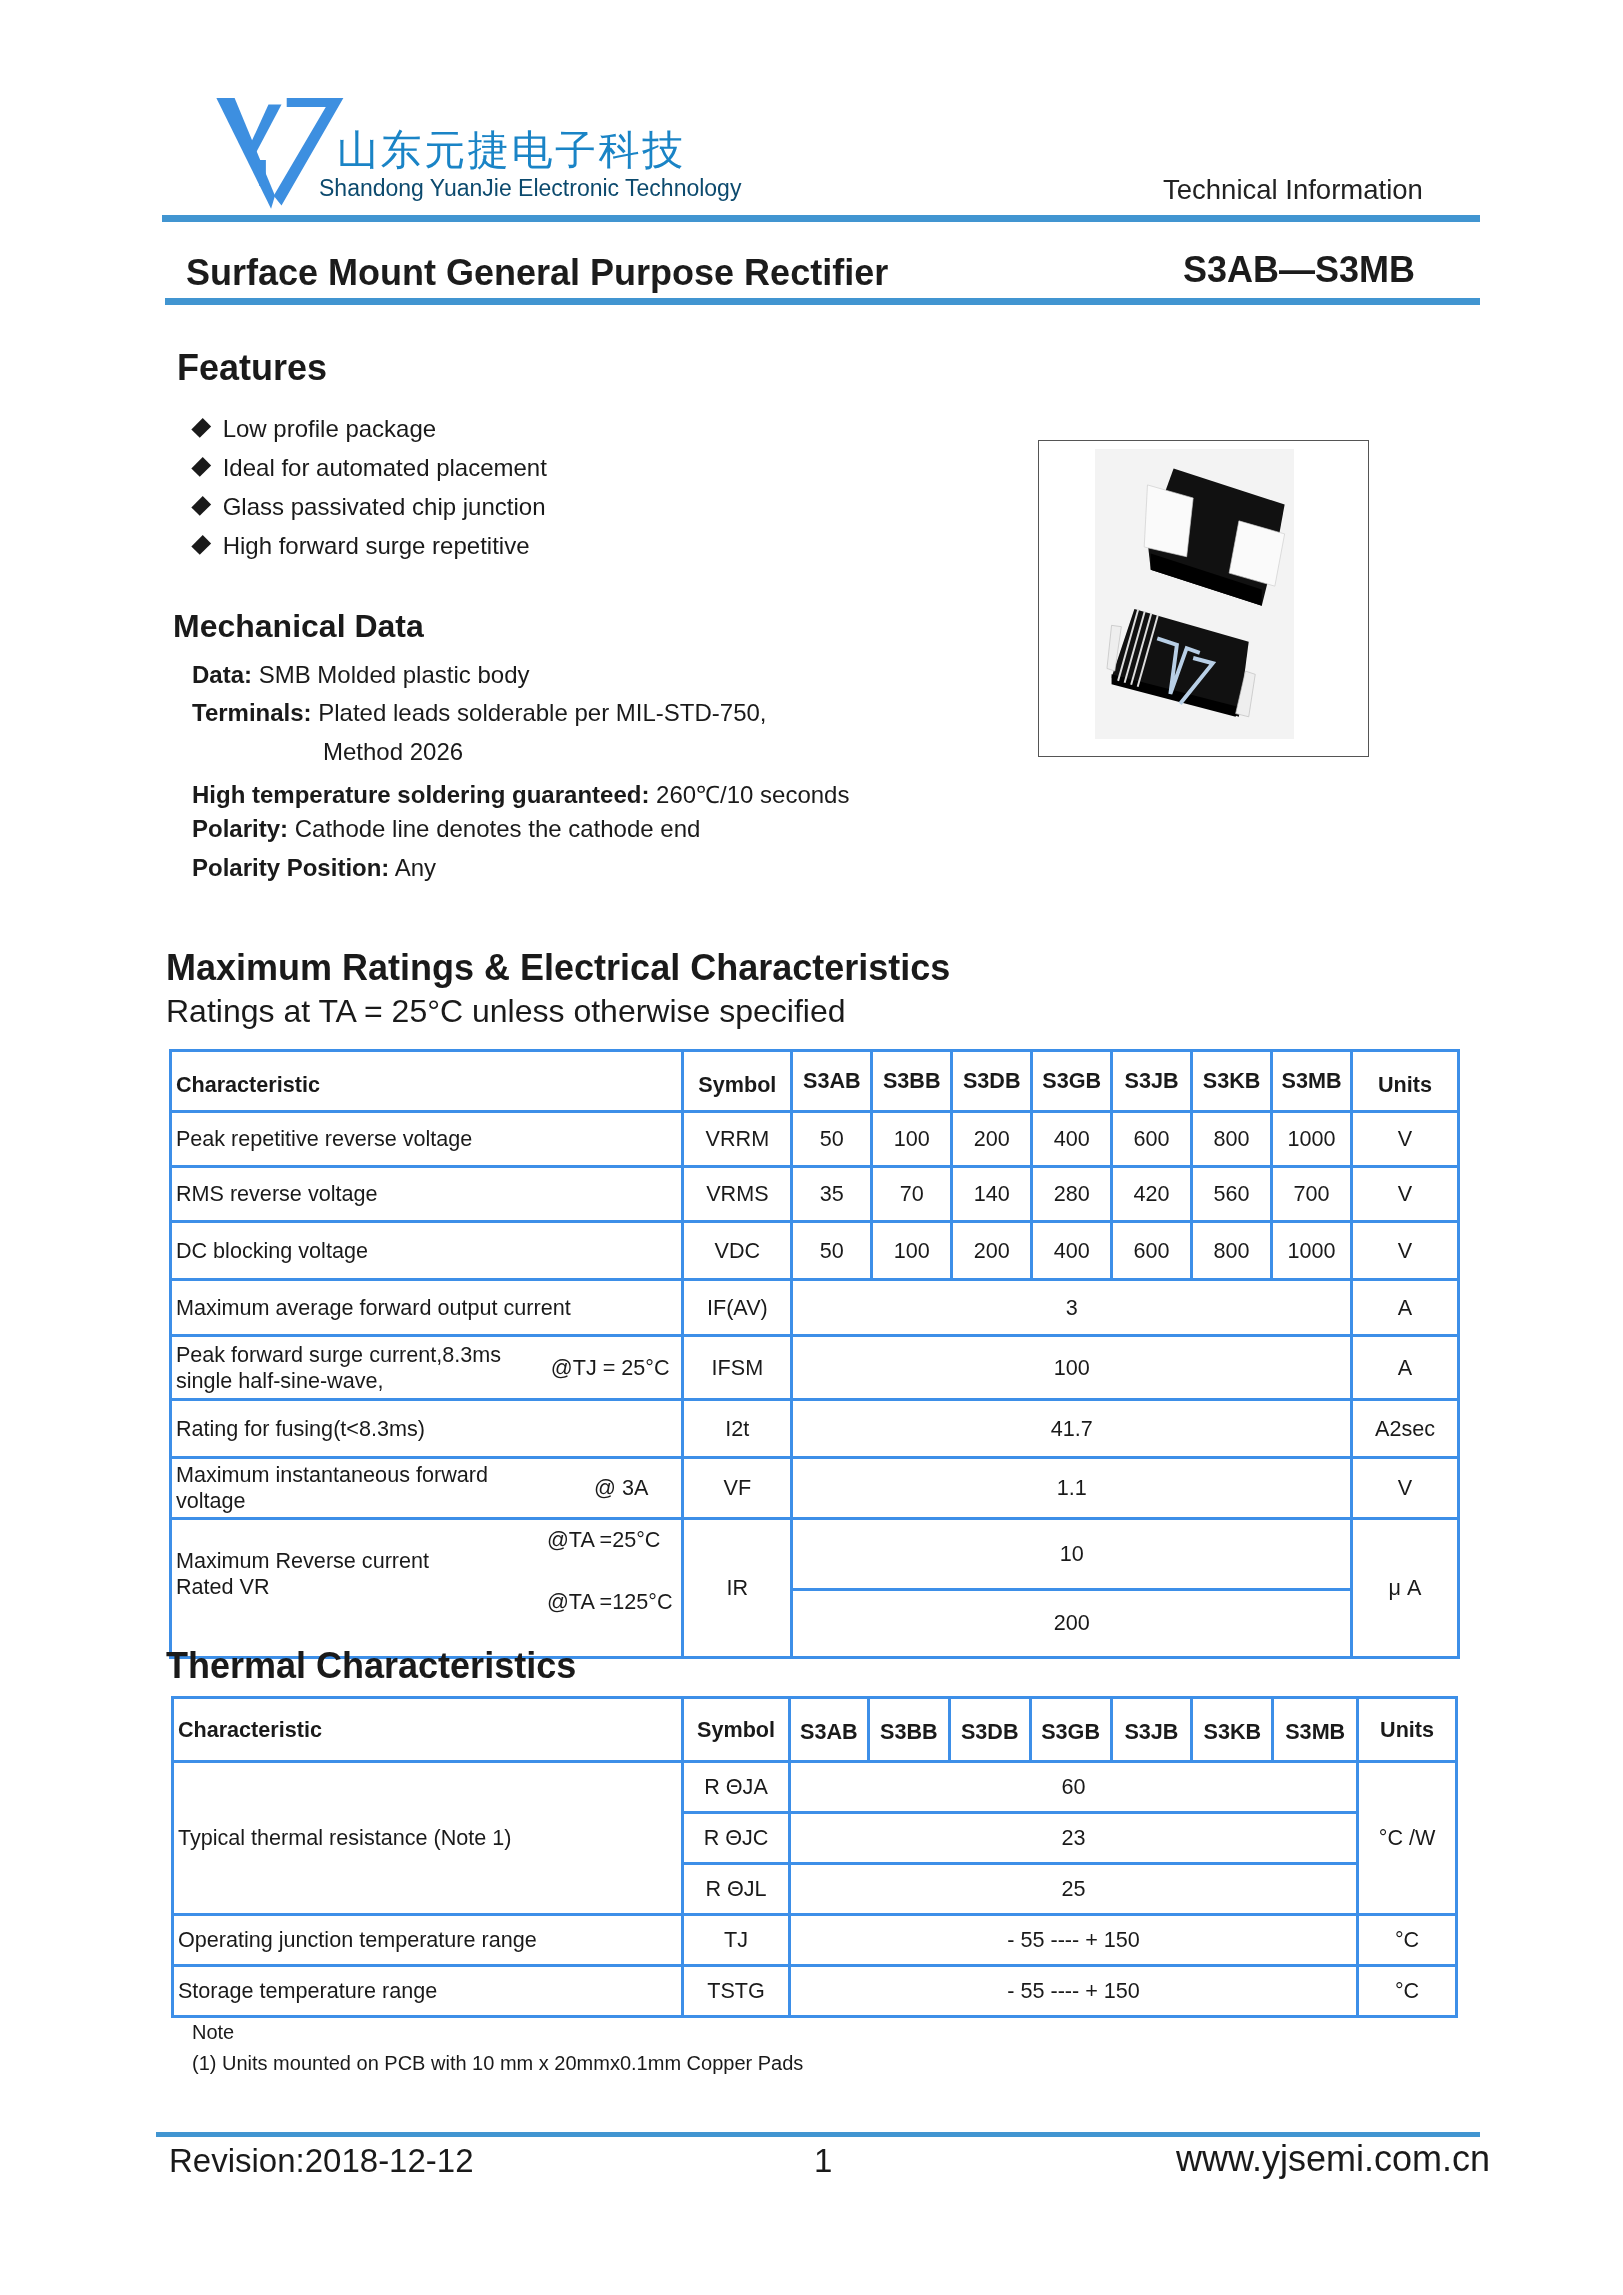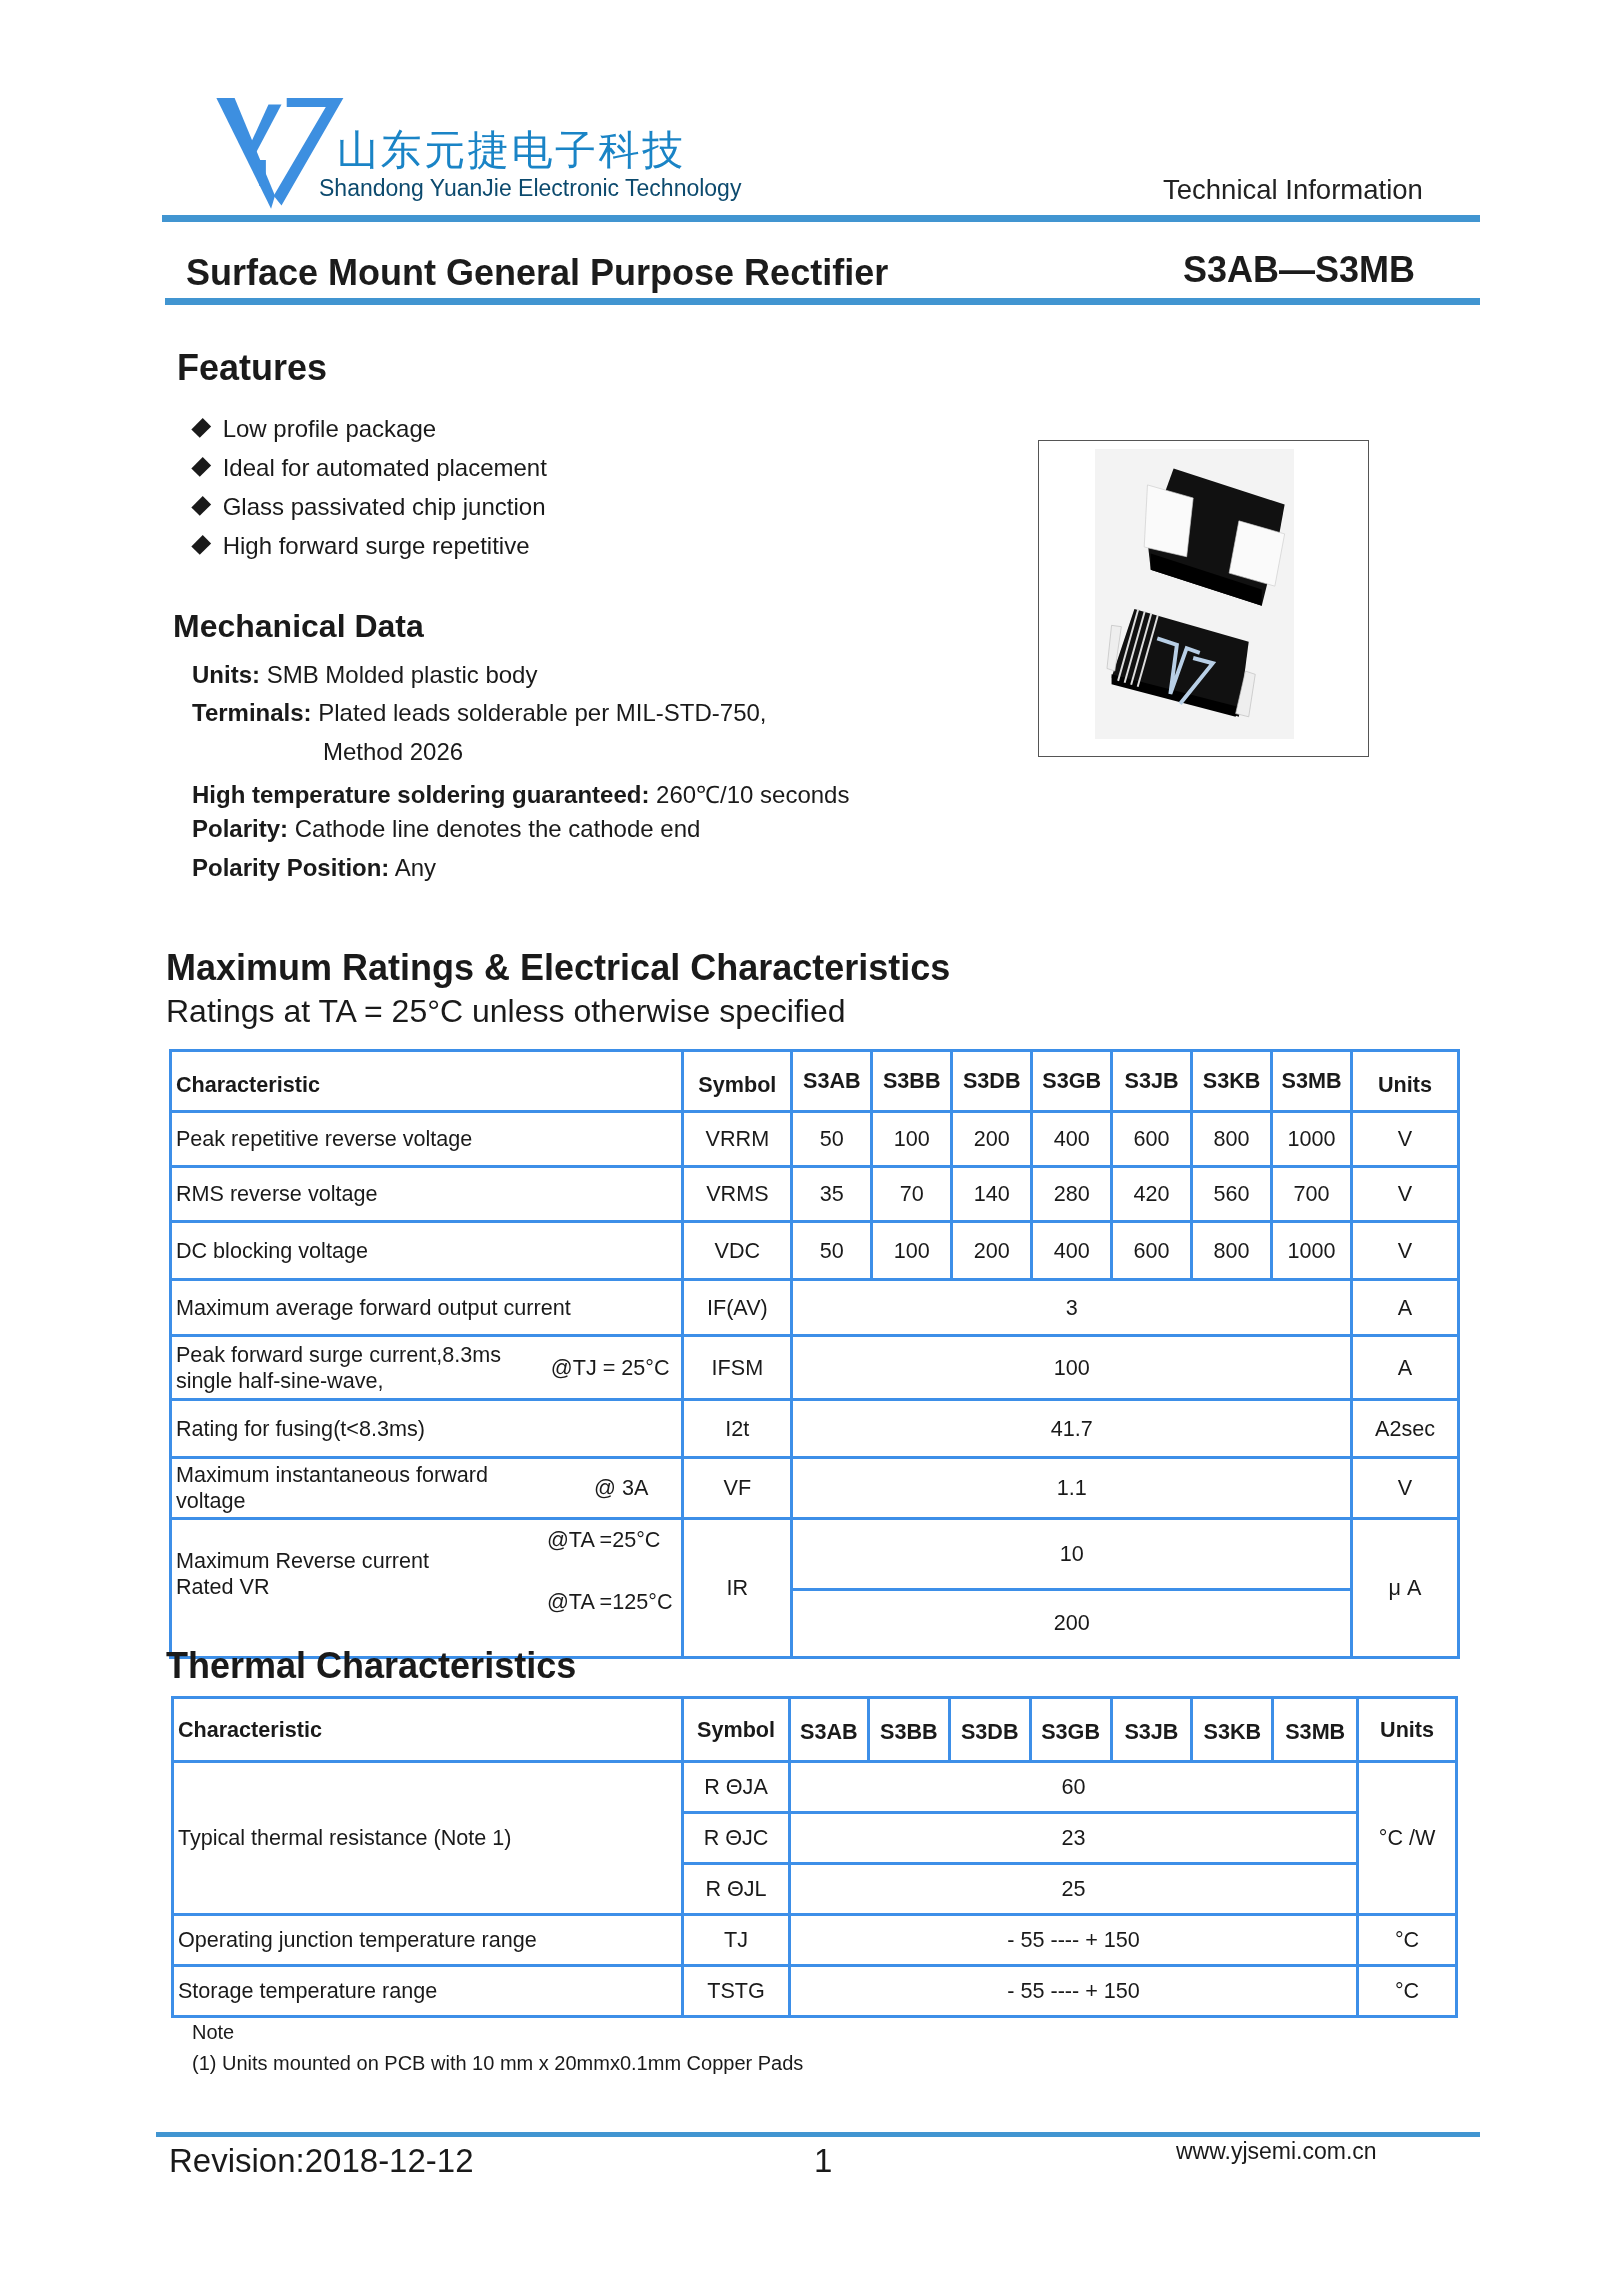--- a/index.html
+++ b/index.html
@@ -49,21 +49,21 @@
   .t2 { left: 171px; top: 1696px; width: 1287px; font-size: 21px; }
 
   .h-thermal { left: 166px; top: 1645px; font-size: 36px; font-weight: bold; }
   .note-h { left: 192px; top: 2021px; font-size: 20px; font-weight: normal; }
   .note-t { left: 192px; top: 2052px; font-size: 20px; }
 
   
   .bar3 { left: 156px; top: 2132px; width: 1324px; height: 4.6px; }
   .foot-rev { left: 169px; top: 2142px; font-size: 33px; }
   .foot-page { left: 814px; top: 2142px; font-size: 33px; }
-  .foot-url { left: 1176px; top: 2138px; font-size: 23px; text-align: center; }
+  .foot-url { left: 1176px; top: 2138px; font-size: 36px; text-align: center; }
 </style>
 </head>
 <body>
 
 <div class="abs logo">
   <svg width="131" height="114" viewBox="0 0 200 175">
     <polygon points="0,0 28,0 90,150 84,170" fill="#3d8fe0"></polygon>
     <polygon points="80,10 100,10 55,95 48,80" fill="#3d8fe0"></polygon>
     <polygon points="60,95 76,95 76,135 66,135" fill="#3d8fe0"></polygon>
     <polygon points="108,0 195,0 100,165 88,150 168,14 108,14" fill="#3d8fe0"></polygon>
@@ -114,21 +114,21 @@
       <line x1="96" y1="254" x2="65" y2="364" stroke="#ddd" stroke-width="3"></line>
       <polyline points="95,290 125,300 115,375 140,305 160,312" fill="none" stroke="#b8cfe6" stroke-width="6"></polyline>
       <polyline points="150,320 180,328 130,390" fill="none" stroke="#b8cfe6" stroke-width="6"></polyline>
       <polygon points="230,340 245,345 235,410 215,405" fill="#eee" stroke="#bbb"></polygon>
       <polygon points="25,270 40,272 30,340 18,336" fill="#eee" stroke="#bbb"></polygon>
     </svg>
   </div>
 </div>
 
 <div class="abs h-mech">Mechanical Data</div>
-<div class="abs mech" style="top:661px"><b>Units:</b> <span>SMB Molded plastic body</span></div>
+<div class="abs mech" style="top:661px"><b>Data:</b> <span>SMB Molded plastic body</span></div>
 <div class="abs mech" style="top:699px"><b>Terminals:</b> <span>Plated leads solderable per MIL-STD-750,</span></div>
 <div class="abs mech" style="top:738px; left:323px"><span>Method 2026</span></div>
 <div class="abs mech" style="top:777px"><b>High temperature soldering guaranteed:</b> <span>260℃/10 seconds</span></div>
 <div class="abs mech" style="top:815px"><b>Polarity:</b> <span>Cathode line denotes the cathode end</span></div>
 <div class="abs mech" style="top:854px"><b>Polarity Position:</b> <span>Any</span></div>
 
 <div class="abs h-max">Maximum Ratings &amp; Electrical Characteristics</div>
 <div class="abs sub-max">Ratings at TA = 25°C unless otherwise specified</div>
 
 <table class="grid t1">

